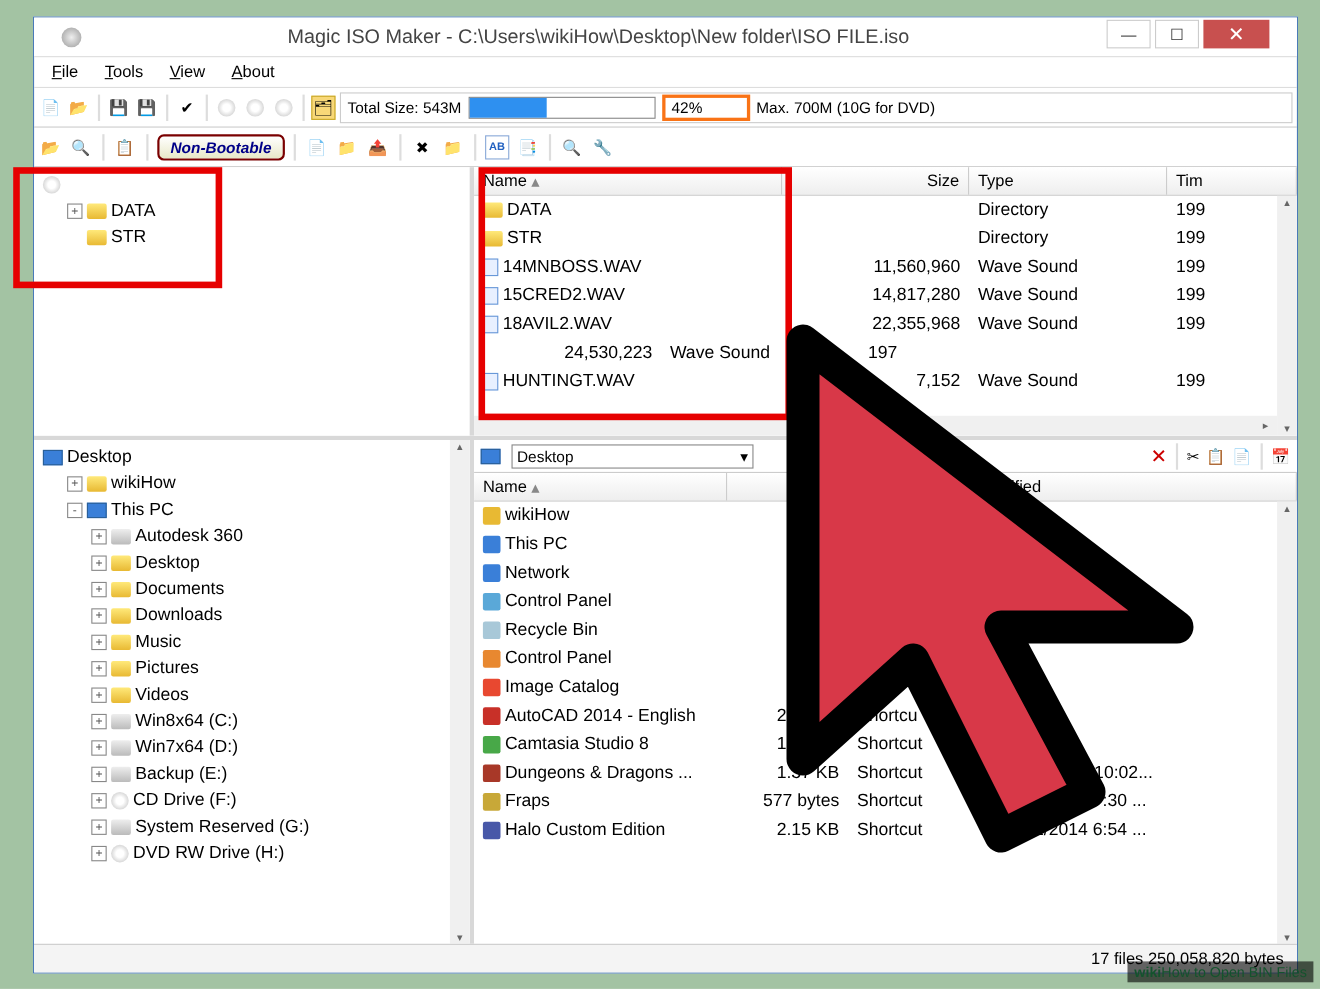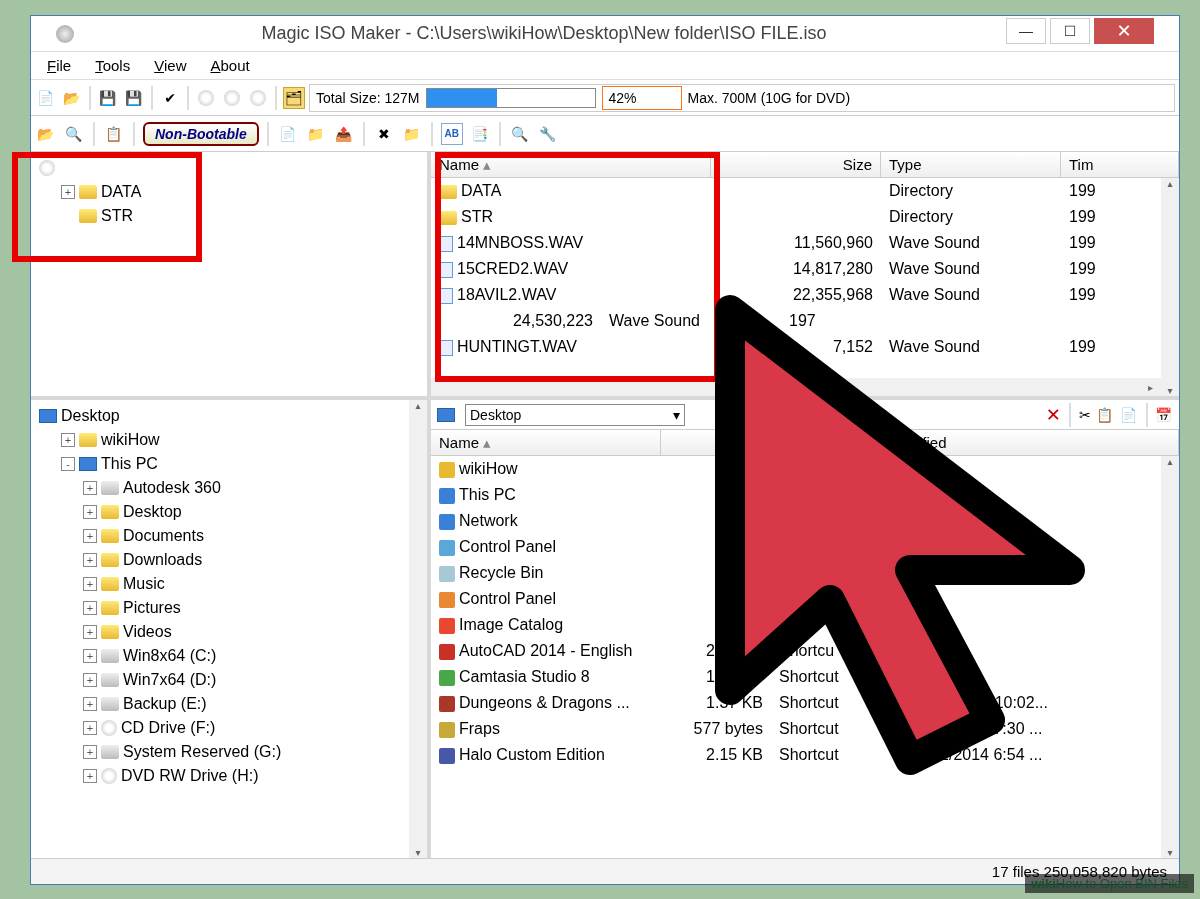--- a/index.html
+++ b/index.html
@@ -13,21 +13,21 @@
 .win-btn.close { background: #c8504f; color: #fff; border: none; width: 60px; font-size: 18px; }
 .menubar { height: 28px; display: flex; align-items: center; padding: 0 6px; gap: 4px; border-bottom: 1px solid #ddd; }
 .menu-item { padding: 2px 10px; font-size: 15px; color: #000; }
 .menu-item u { text-decoration: underline; }
 .toolbar1 { height: 36px; border-bottom: 1px solid #ccc; display: flex; align-items: center; padding: 0 4px; gap: 4px; }
 .tb-btn { width: 22px; height: 22px; border: 1px solid transparent; display: flex; align-items: center; justify-content: center; font-size: 14px; }
 .tb-sep { width: 2px; height: 24px; background: #ddd; margin: 0 2px; }
 .size-info { display: flex; align-items: center; gap: 6px; border: 1px solid #ccc; padding: 2px 6px; height: 28px; flex: 1; }
 .progress-bar { width: 170px; height: 20px; border: 1px solid #888; background: #fff; display: flex; }
 .progress-fill { background: #2e90f0; height: 100%; width: 42%; }
-.perc-box { width: 80px; border: 1px solid #f97316; padding: 1px 6px; height: 24px; display: flex; align-items: center; }
+.perc-box { width: 80px; border: 3px solid #f97316; padding: 1px 6px; height: 24px; display: flex; align-items: center; }
 .toolbar2 { height: 36px; border-bottom: 1px solid #ccc; display: flex; align-items: center; padding: 0 4px; gap: 6px; }
 .non-boot { border: 2px solid #7a0000; border-radius: 6px; padding: 2px 10px; font-style: italic; font-weight: bold; color: #000088; background: linear-gradient(#fff,#e8e8c8); }
 .panes { display: flex; flex-direction: column; height: calc(100% - 36px - 28px - 36px - 36px - 26px); }
 .upper { display: flex; height: 248px; border-bottom: 4px solid #d8d8d8; }
 .lower { display: flex; flex: 1; }
 .tree-pane { width: 400px; border-right: 4px solid #d8d8d8; background: #fff; overflow: auto; position: relative; }
 .list-pane { flex: 1; background: #fff; display: flex; flex-direction: column; position: relative; }
 .tree { padding: 4px 0 4px 8px; font-size: 16px; }
 .tree-row { display: flex; align-items: center; height: 24px; white-space: nowrap; }
 .expander { width: 14px; height: 14px; border: 1px solid #888; display: inline-flex; align-items: center; justify-content: center; font-size: 11px; line-height: 1; margin-right: 4px; background: #fff; color: #555; }
@@ -90,21 +90,21 @@
       </span>
     <span class="tb-btn">
         <span class="disc-icon" style="margin:0"></span>
       </span>
     <span class="tb-btn">
         <span class="disc-icon" style="margin:0"></span>
       </span>
     <span class="tb-sep"></span>
     <span class="tb-btn" style="background:#f8d878;border:1px solid #c8a828">🗂</span>
     <div class="size-info">
-      <span>Total Size: 127M</span>
+      <span>Total Size: 543M</span>
       <div class="progress-bar">
           <div class="progress-fill"></div>
         </div>
       <div class="perc-box">42%</div>
       <span>Max. 700M (10G for DVD)</span>
     </div>
   </div>
 
   <div class="toolbar2">
     <span class="tb-btn">📂</span>

